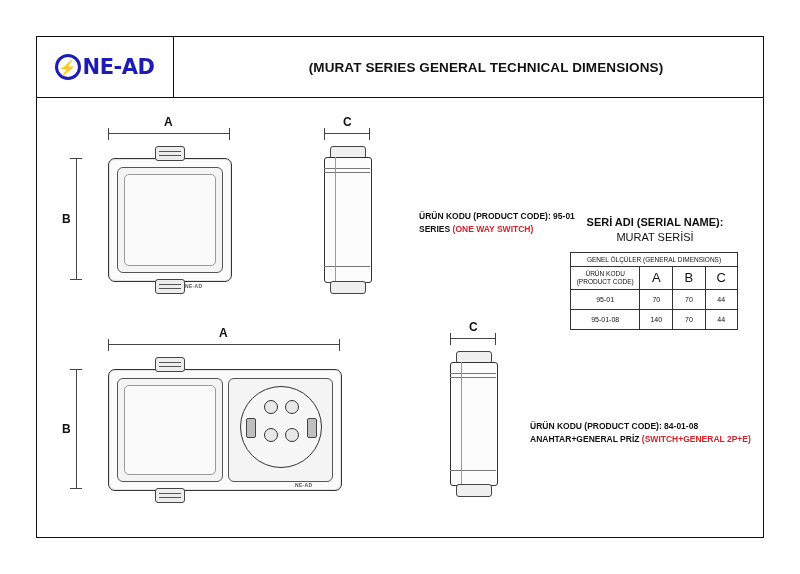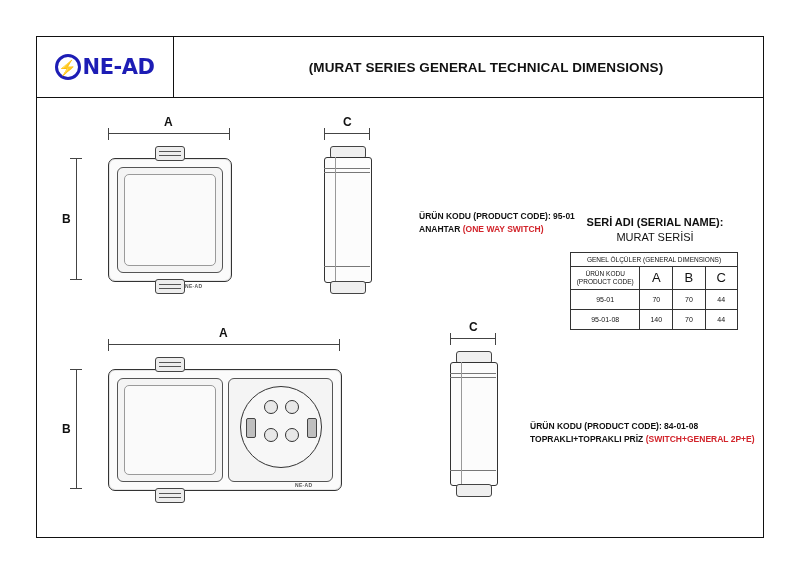--- a/index.html
+++ b/index.html
@@ -108,21 +108,21 @@
   <div class="sideview" style="left:324px;top:157px;width:46px;height:124px;"></div>
   <div class="sideline" style="left:324px;top:168px;width:46px;"></div>
   <div class="sideline" style="left:324px;top:172px;width:46px;"></div>
   <div class="sideline" style="left:324px;top:266px;width:46px;"></div>
   <div class="dimline dimv" style="left:335px;top:157px;height:124px;background:#999;"></div>
   <div class="sidecap" style="left:330px;top:281px;width:34px;height:11px;"></div>
 
   <div class="note" style="left:406px;top:210px;width:190px;margin-left:13px;">
     <div>ÜRÜN KODU (PRODUCT CODE): 95-01</div>
     <div>
-      <span>ANAHTAR </span><span class="red">(ONE WAY SWITCH)</span>
+      <span>SERIES </span><span class="red">(ONE WAY SWITCH)</span>
     </div>
   </div>
 
   <div class="tbl-title" style="left:570px;top:231px;width:170px;font-weight:normal;">MURAT SERİSİ</div>
   <div class="tbl-title" style="left:570px;top:216px;width:170px;">SERİ ADI (SERIAL NAME):</div>
 
   <table class="dims" style="left:570px;top:252px;width:168px;">
     <tbody>
         <tr class="hdr-row">
       <td colspan="4">GENEL ÖLÇÜLER (GENERAL DIMENSIONS)</td>
@@ -194,17 +194,17 @@
   <div class="sideview" style="left:450px;top:362px;width:46px;height:122px;"></div>
   <div class="sideline" style="left:450px;top:373px;width:46px;"></div>
   <div class="sideline" style="left:450px;top:377px;width:46px;"></div>
   <div class="sideline" style="left:450px;top:470px;width:46px;"></div>
   <div class="dimline dimv" style="left:461px;top:362px;height:122px;background:#999;"></div>
   <div class="sidecap" style="left:456px;top:484px;width:34px;height:11px;"></div>
 
   <div class="note" style="left:530px;top:420px;width:230px;">
     <div>ÜRÜN KODU (PRODUCT CODE): 84-01-08</div>
     <div>
-      <span>TOPRAKLI+TOPRAKLI PRİZ </span><span class="red">(SWITCH+GENERAL 2P+E)</span>
+      <span>ANAHTAR+GENERAL PRİZ </span><span class="red">(SWITCH+GENERAL 2P+E)</span>
     </div>
   </div>
 
 </div>
 
 </body></html>

